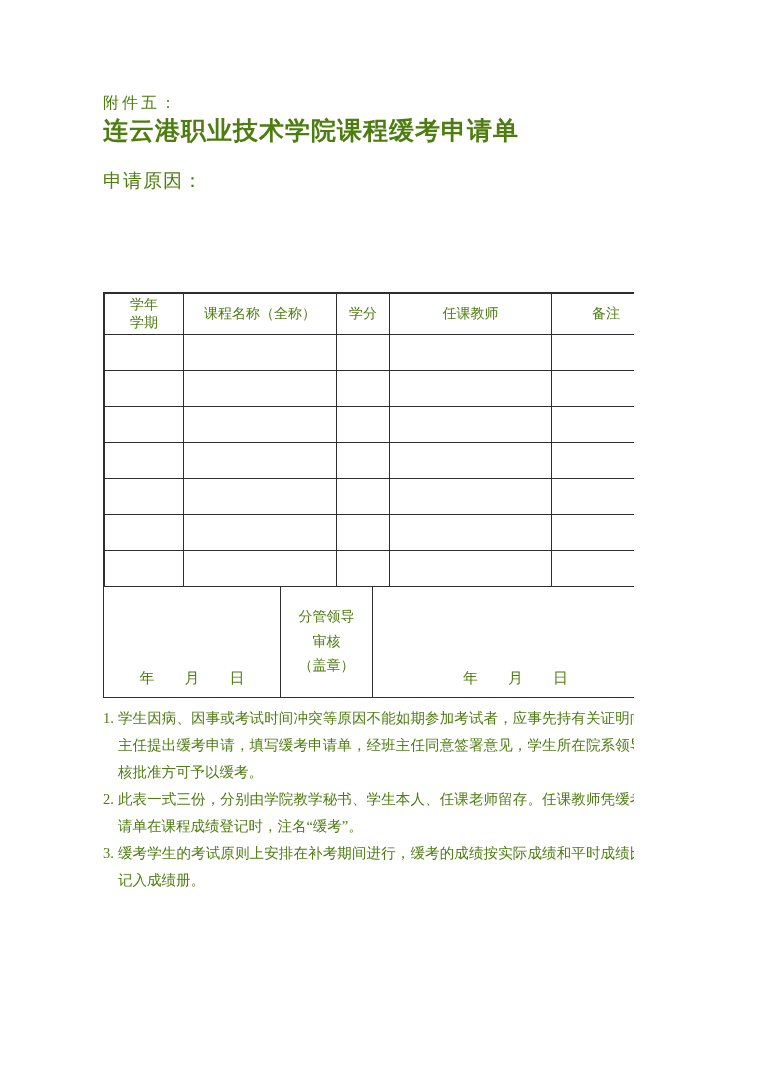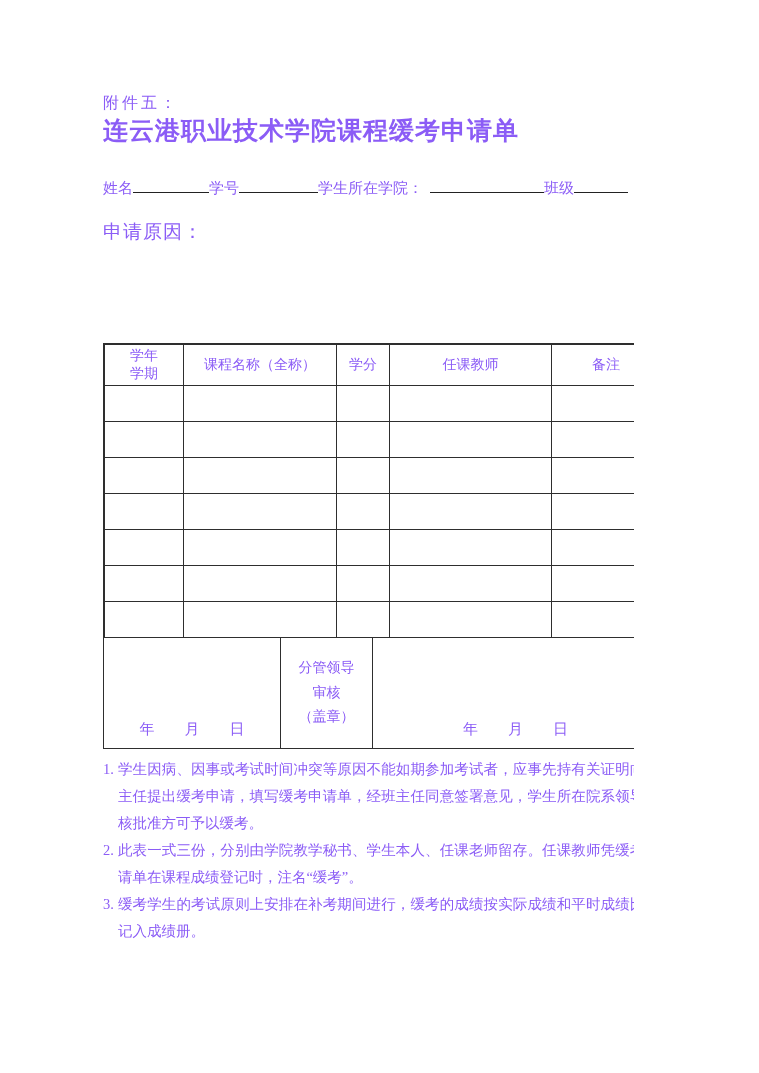--- a/index.html
+++ b/index.html
@@ -2,21 +2,21 @@
 <html><head>
 <meta charset="utf-8">
 <style>
   html, body { margin: 0; padding: 0; background: #ffffff; }
   .page {
     position: relative;
     width: 634px;
     height: 1073px;
     background: #ffffff;
     font-family: "Liberation Serif", serif;
-    color: #8b5cf6;
+    color: #4d7c0f;
     overflow: hidden;
   }
   .content {
     position: absolute;
     left: 103px;
     top: 0;
     width: 556px;
   }
   .attachment {
     padding-top: 93px;
@@ -117,23 +117,20 @@
 </head>
 <body>
 
 <div class="page">
   <div class="content">
 
     <div class="attachment">附件五：</div>
 
     <h1 class="title">连云港职业技术学院课程缓考申请单</h1>
 
-    <div class="info-line">
-      <span>姓名</span><span class="blank blank-name"></span><span>学号</span><span class="blank blank-id"></span><span>学生所在学院：</span><span class="blank blank-college"></span><span>班级</span><span class="blank blank-class"></span>
-    </div>
 
     <div class="reason">申请原因：</div>
 
     <div class="table-wrap">
       <table class="form-table">
         <colgroup>
           <col style="width:79px">
           <col style="width:153px">
           <col style="width:53px">
           <col style="width:162px">

